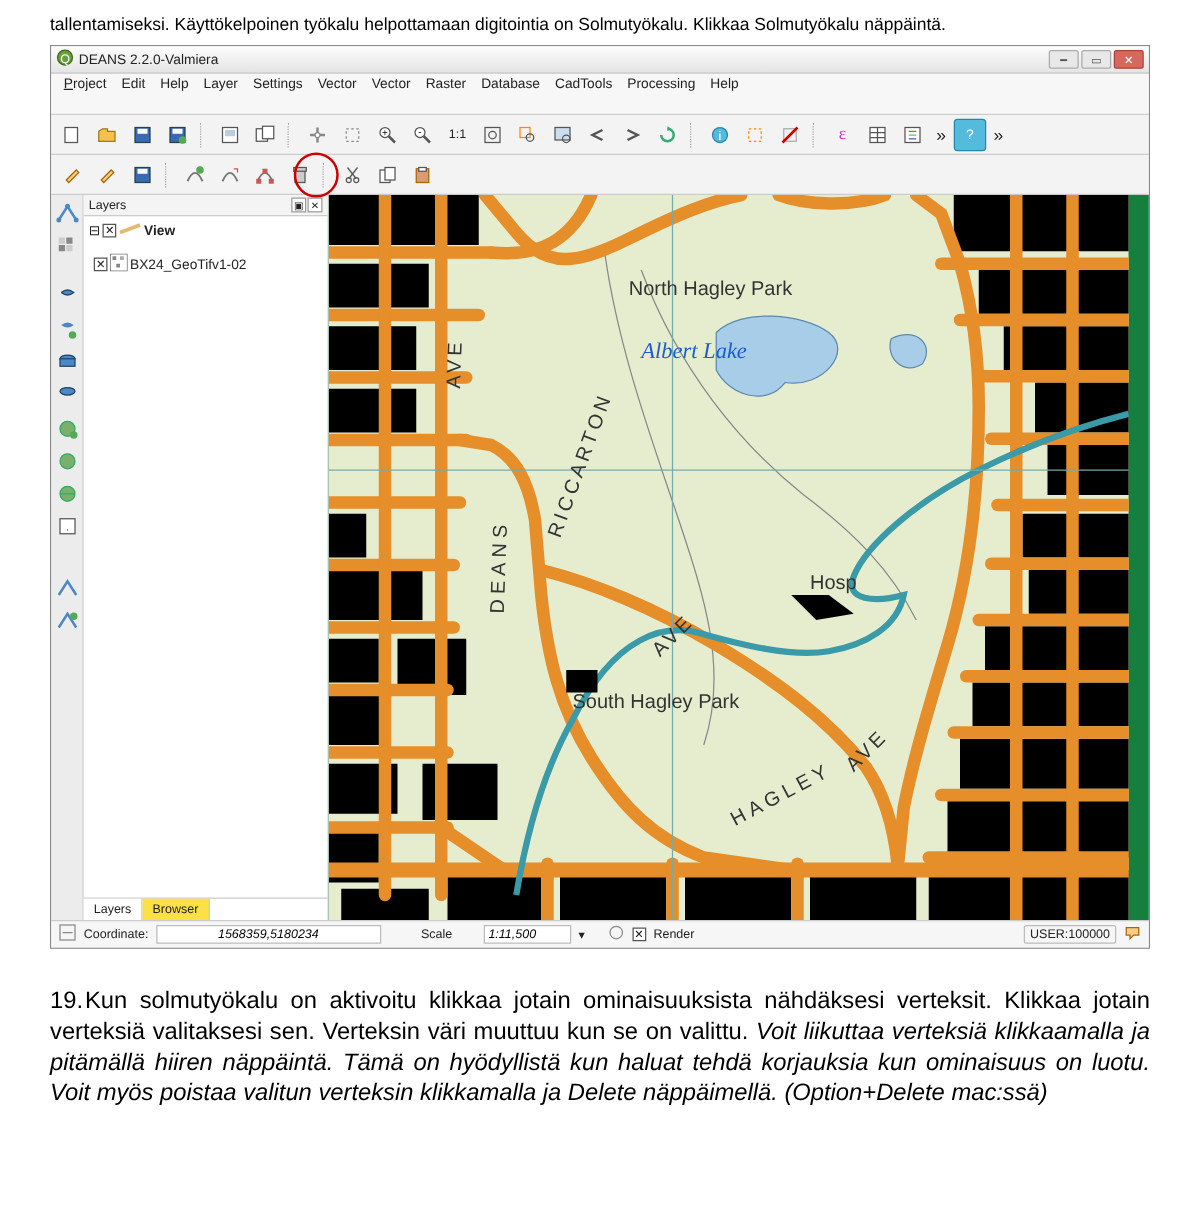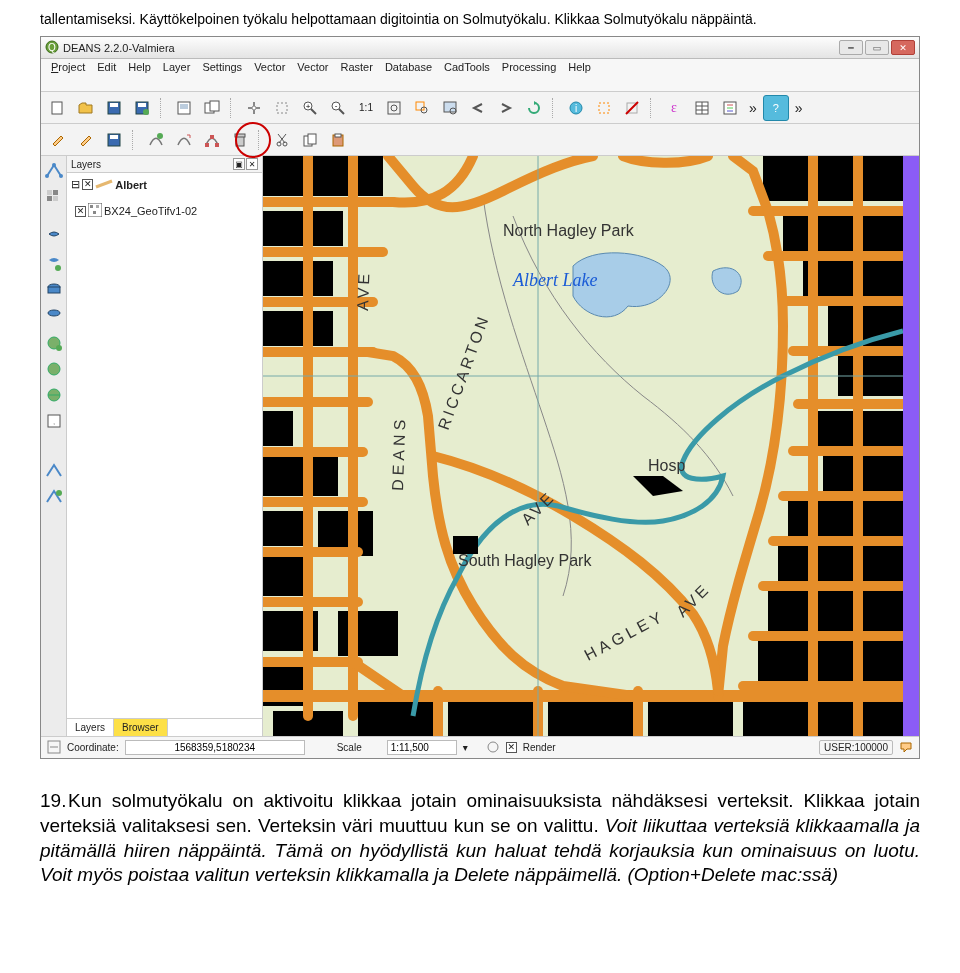--- a/index.html
+++ b/index.html
@@ -27,26 +27,26 @@
   .side { width:196px; background:#fff; border-right:1px solid #ccc; display:flex; flex-direction:column;}
   .panel-hdr { background:#f4f4f4; border-bottom:1px solid #ccc; font-size:10px; padding:2px 4px; display:flex; align-items:center; justify-content:space-between;}
   .hdr-ctrls{display:flex;gap:1px;}
   .hdr-btn{width:12px;height:12px;border:1px solid #999;font-size:8px;display:flex;align-items:center;justify-content:center;background:#fff;}
   .layers-body { flex:1; padding:4px; font-size:11px; }
   .layer-row { display:flex; align-items:center; gap:2px; padding:1px 0;}
   .layer-row.sub { padding-left:30px;}
   .panel-tabs { display:flex; border-top:1px solid #ccc;}
   .panel-tab { padding:3px 8px; font-size:10px; background:#fde047; border-right:1px solid #ccc;}
   .panel-tab.active{ background:#fff;}
-  .canvas { flex:1; position:relative; overflow:hidden; background:#8b5cf6;}
+  .canvas { flex:1; position:relative; overflow:hidden; background:#15803d;}
   .canvas svg { position:absolute; top:0; left:0;}
   .maptext { font-family: Arial; font-size:16px; fill:#333;}
   .mapblue { fill:#1a5bd6; font-style:italic; font-family: Georgia, serif; font-size:18px;}
   .statusbar { height:22px; background:#f6f6f6; border-top:1px solid #ccc; display:flex; align-items:center; gap:6px; padding:0 6px; font-size:10px;justify-content:flex-end;}
-  .statusbar input{ font-size:10px; border:1px solid #bbb; padding:1px 3px;}
+  .statusbar input{ font-size:10px; border:1px solid #bbb; padding:1px 3px;font-style:italic;}
   .coord-inp{width:180px; text-align:center;}
   .scale-inp{width:70px;margin-left:19px;}
   .outro { font-size:19px; line-height:1.3; text-align: justify; margin-top:30px;}
   .outro .num{ display:inline-block; width:28px;}
   .outro em{}
   .chk { width:11px; height:11px; border:1px solid #555; display:inline-flex; align-items:center; justify-content:center; font-size:9px; line-height:1; background:#fff;}
 </style>
 </head>
 <body>
 
@@ -388,21 +388,21 @@
           <div class="hdr-btn">✕</div>
         </div>
       </div>
       <div class="layers-body">
         <div class="layer-row">
           <span>⊟</span>
           <span class="chk">✕</span>
           <span><svg width="18" height="10">
                   <line x1="1" y1="8" x2="17" y2="2" stroke="#e6b870" stroke-width="3"></line>
                 </svg></span>
-          <b>Albert</b>
+          <b>View</b>
         </div>
         <div class="layer-row sub" style="margin-top:10px;padding-left:4px;">
           <span class="chk">✕</span>
           <span><svg width="14" height="14">
                   <rect width="14" height="14" fill="#fff" stroke="#555"></rect>
                   <rect x="2" y="2" width="3" height="3" fill="#888"></rect>
                   <rect x="8" y="2" width="3" height="3" fill="#aaa"></rect>
                   <rect x="5" y="8" width="3" height="3" fill="#888"></rect>
                 </svg></span>
           <span>BX24_GeoTifv1-02</span>

